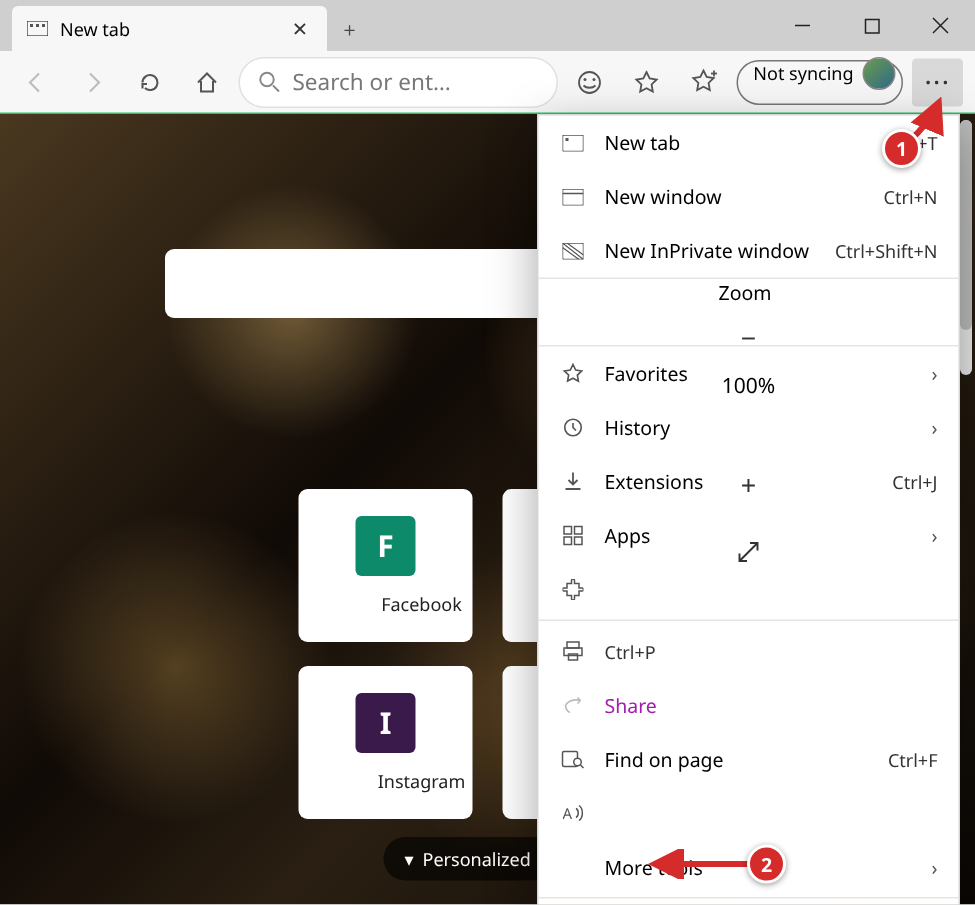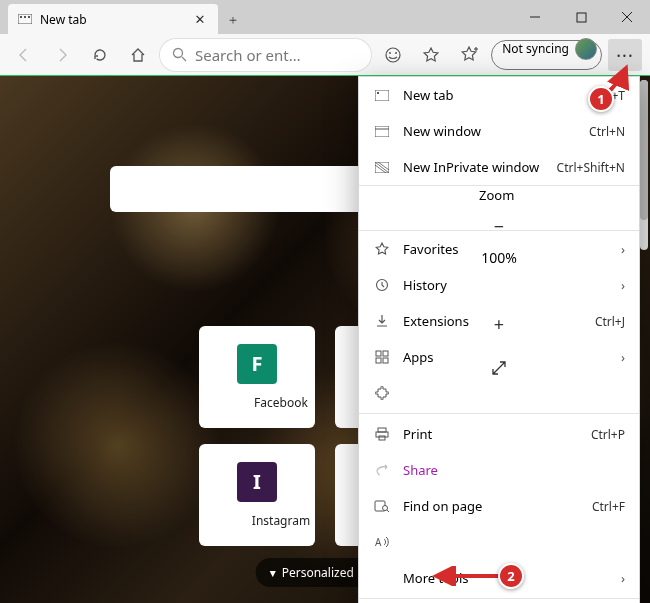--- a/index.html
+++ b/index.html
@@ -274,21 +274,20 @@
   </div>
   <div class="menu-sep"></div>
   <div class="menu-row">
     <span class="mi-icon">
         <svg width="14" height="14">
           <rect x="3" y="1" width="8" height="4" fill="none" stroke="#555"></rect>
           <rect x="1" y="5" width="12" height="5" fill="none" stroke="#555"></rect>
           <rect x="4" y="9" width="6" height="4" fill="none" stroke="#555"></rect>
         </svg>
       </span>
-    <span class="mi-label">Print</span>
     <span class="mi-shortcut">Ctrl+P</span>
   </div>
   <div class="menu-row disabled">
     <span class="mi-icon">
         <svg width="14" height="14">
           <path d="M2 7c4-5 10-3 10-3l-2-2m2 2-2 2M2 7c0 4 3 5 3 5" fill="none" stroke="#bbb" stroke-width="1.1"></path>
         </svg>
       </span>
     <span class="mi-label">Share</span>
   </div>

